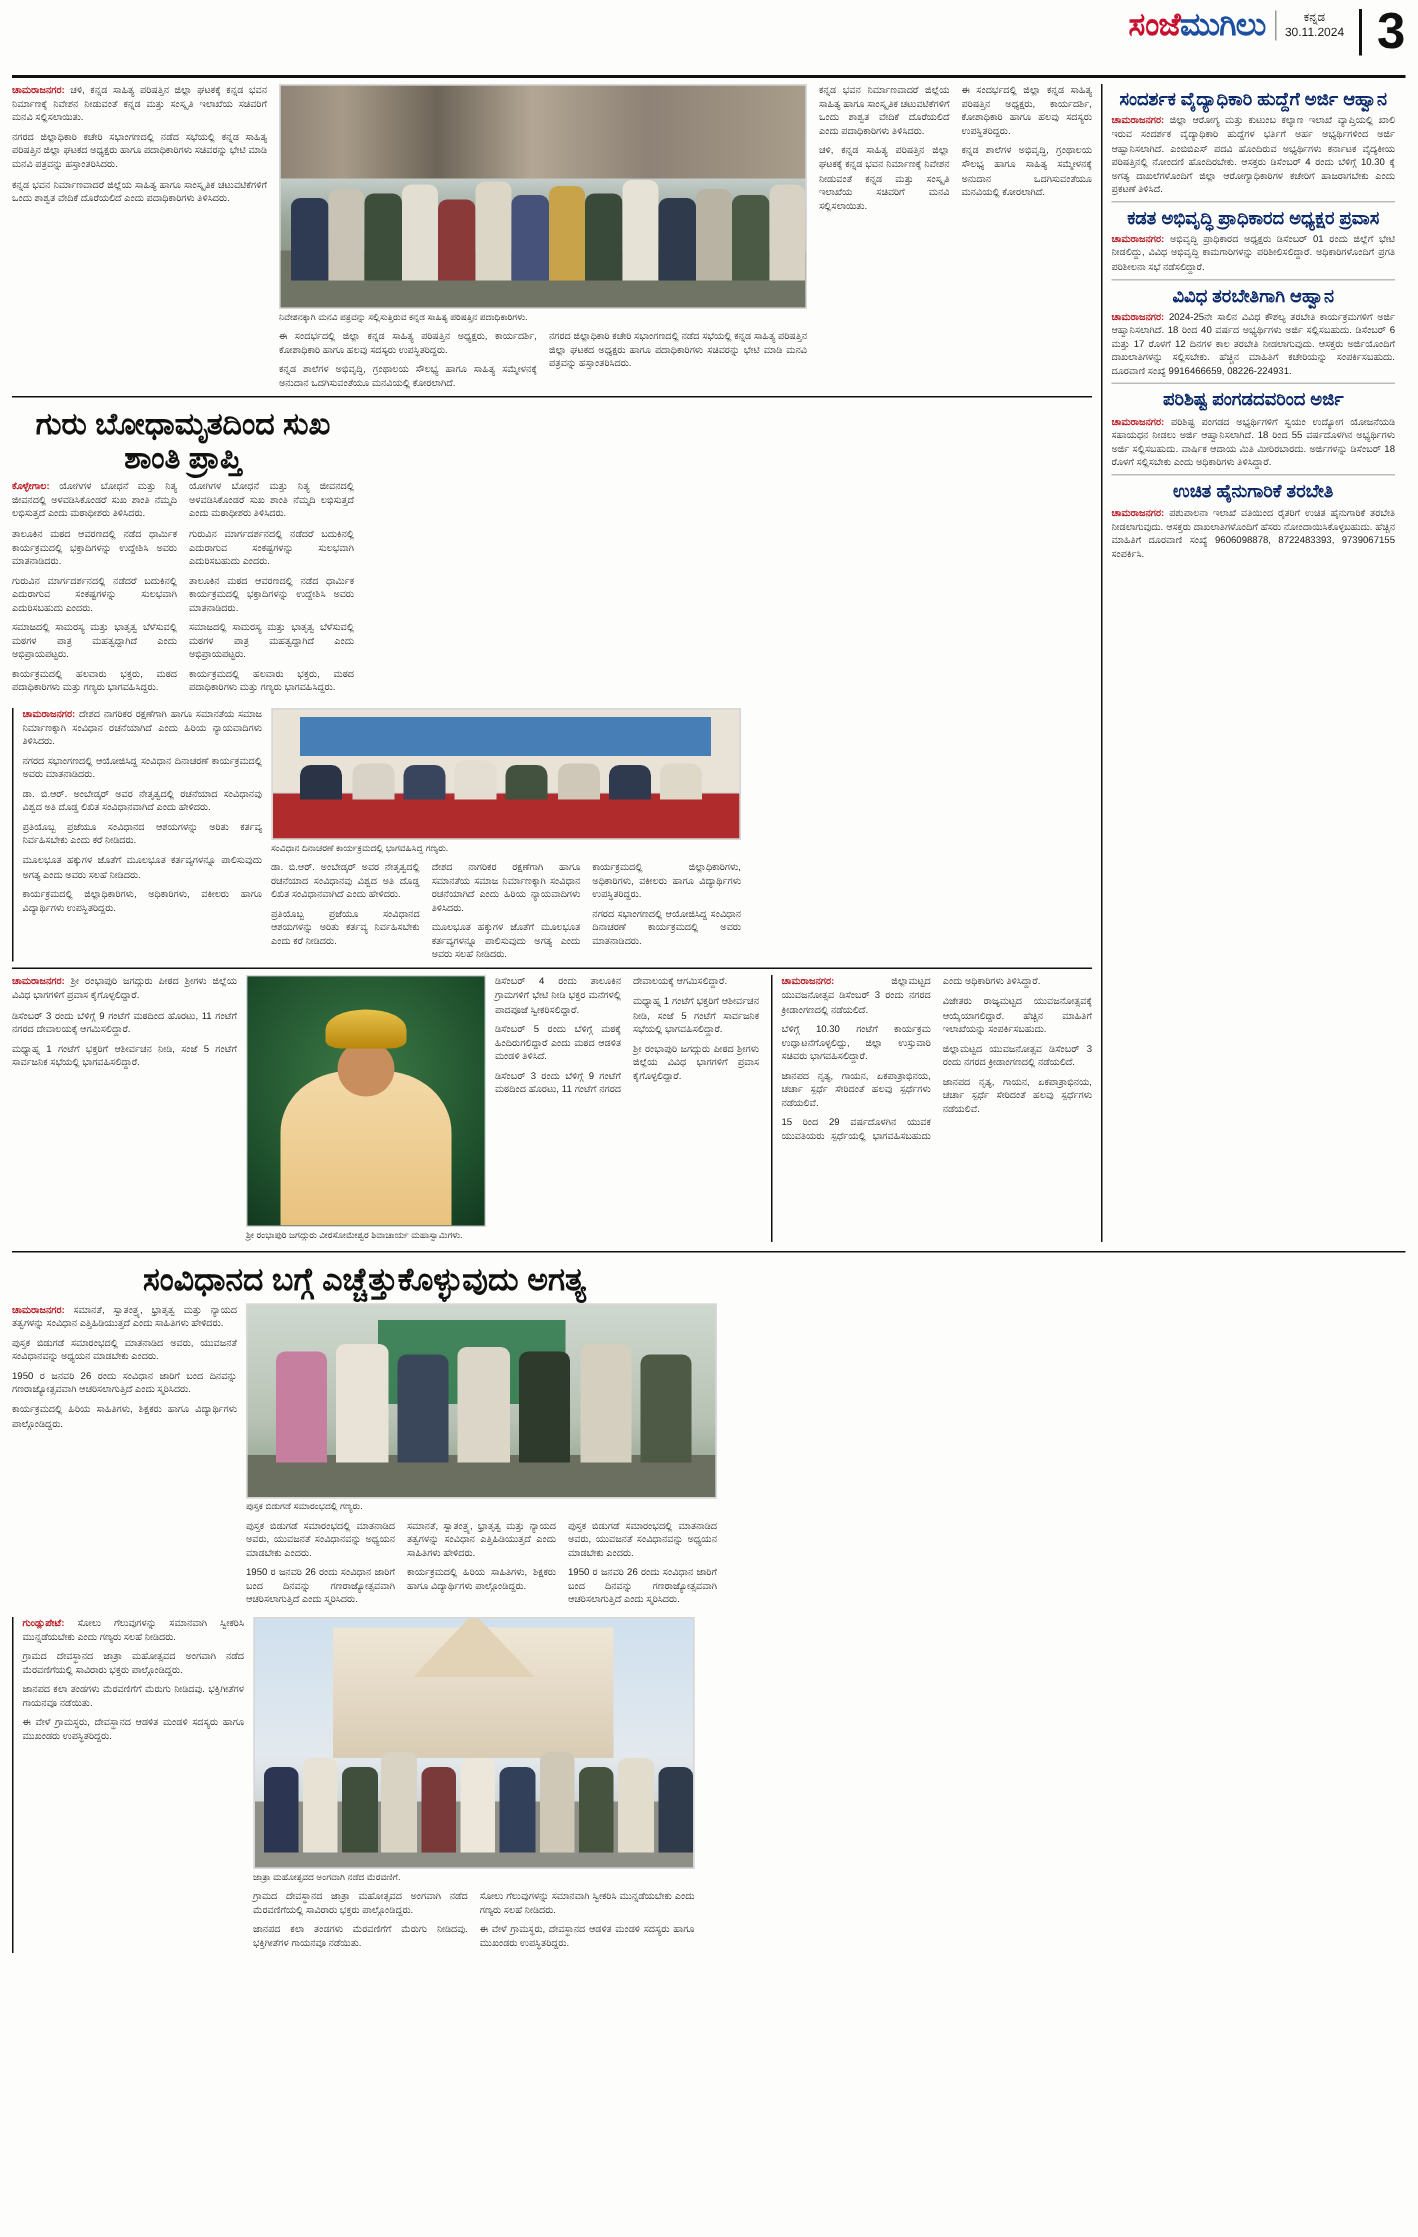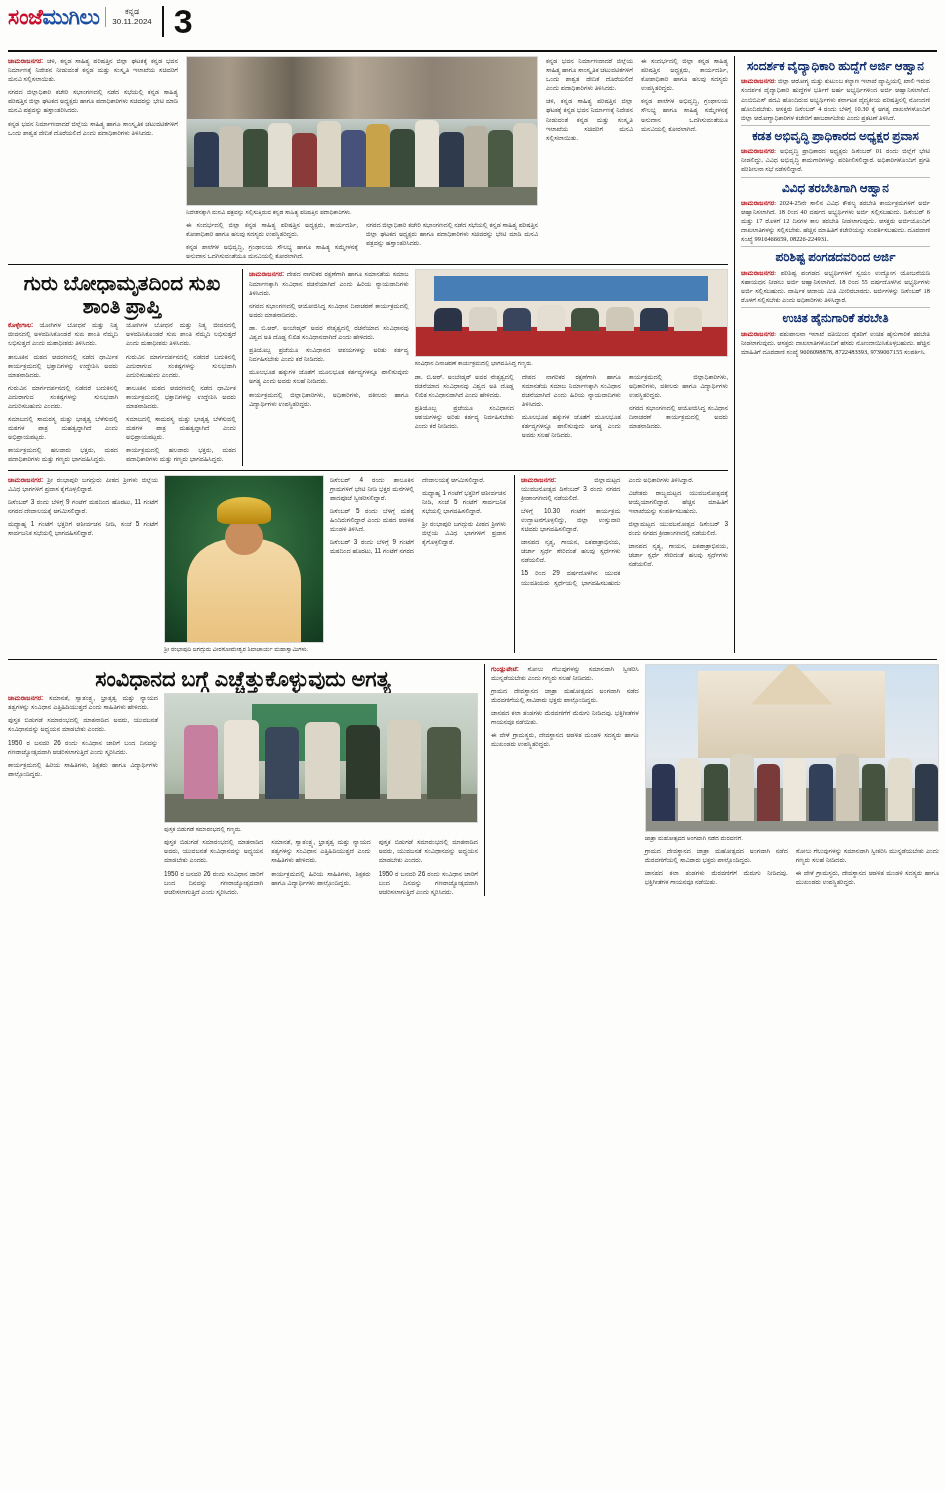--- a/index.html
+++ b/index.html
@@ -15,21 +15,21 @@
   .page {
     position: relative;
     width: 945px;
     height: 1491px;
     padding: 6px 8px 4px 8px;
   }
 
   
   .masthead {
     display: flex;
-    justify-content: flex-start;
+    justify-content: flex-end;
     align-items: flex-start;
     height: 46px;
     border-bottom: 2px solid #111;
     padding-bottom: 14px;
   }
   .brand-block {
     display: flex;
     align-items: center;
     gap: 6px;
   }
@@ -54,21 +54,21 @@
     font-weight: bold;
     line-height: 0.9;
     margin-left: 10px;
     padding-left: 10px;
     border-left: 2px solid #111;
   }
 
   
   .main-wrap { display: flex; gap: 6px; }
   .col-left { width: 720px; }
-  .col-right { width: 196px; border-left: 1px solid #111; padding-left: 6px; font-family: Liberation Serif, serif; }
+  .col-right { width: 196px; border-left: 1px solid #111; padding-left: 6px; }
 
   .rule { border-top: 1px solid #111; margin: 4px 0; }
   .rule-thin { border-top: 1px solid #bbb; margin: 3px 0; }
 
   h1.head {
     font-size: 27px;
     font-weight: bold;
     margin: 4px 0 4px 0;
     line-height: 1.1;
     letter-spacing: -0.3px;
@@ -141,21 +141,21 @@
 
   
   .p5 .sky { background: linear-gradient(#cfe0ee 0%, #e3e9ee 55%, #b9c0bb 100%); }
   .p5 .temple { position:absolute; left:18%; top:4%; width:64%; height:52%;
       background: linear-gradient(#efe6d6,#d9ccb4); }
   .p5 .gopura { position:absolute; left:36%; top:-2%; width:28%; height:26%;
       background:#e2d3b6; clip-path: polygon(50% 0,100% 100%,0 100%); }
   .p5 .ground { position:absolute; left:0; bottom:0; width:100%; height:26%; background:#8e8f86; }
   .p5 .person { position:absolute; bottom:6%; border-radius:6px 6px 0 0; }
 
-  .bottom-wrap { display:flex; gap:6px; }
+  .bottom-wrap { display:flex; gap:6px;flex-direction:column; }
   .b-left { width:470px; }
   .b-right { width:455px; border-left:1px solid #111; padding-left:6px; }
 </style>
 </head>
 <body>
 
 <div class="page">
 
   <div class="masthead">
     <div class="brand-block">
@@ -219,21 +219,21 @@
             <div>ಕನ್ನಡ ಭವನ ನಿರ್ಮಾಣವಾದರೆ ಜಿಲ್ಲೆಯ ಸಾಹಿತ್ಯ ಹಾಗೂ ಸಾಂಸ್ಕೃತಿಕ ಚಟುವಟಿಕೆಗಳಿಗೆ ಒಂದು ಶಾಶ್ವತ ವೇದಿಕೆ ದೊರೆಯಲಿದೆ ಎಂದು ಪದಾಧಿಕಾರಿಗಳು ತಿಳಿಸಿದರು.</div>
             <div style="margin-top:4px;">ಚಳಿ, ಕನ್ನಡ ಸಾಹಿತ್ಯ ಪರಿಷತ್ತಿನ ಜಿಲ್ಲಾ ಘಟಕಕ್ಕೆ ಕನ್ನಡ ಭವನ ನಿರ್ಮಾಣಕ್ಕೆ ನಿವೇಶನ ನೀಡುವಂತೆ ಕನ್ನಡ ಮತ್ತು ಸಂಸ್ಕೃತಿ ಇಲಾಖೆಯ ಸಚಿವರಿಗೆ ಮನವಿ ಸಲ್ಲಿಸಲಾಯಿತು.</div>
             <div style="margin-top:4px;">ಈ ಸಂದರ್ಭದಲ್ಲಿ ಜಿಲ್ಲಾ ಕನ್ನಡ ಸಾಹಿತ್ಯ ಪರಿಷತ್ತಿನ ಅಧ್ಯಕ್ಷರು, ಕಾರ್ಯದರ್ಶಿ, ಕೋಶಾಧಿಕಾರಿ ಹಾಗೂ ಹಲವು ಸದಸ್ಯರು ಉಪಸ್ಥಿತರಿದ್ದರು.</div>
             <div style="margin-top:4px;">ಕನ್ನಡ ಶಾಲೆಗಳ ಅಭಿವೃದ್ಧಿ, ಗ್ರಂಥಾಲಯ ಸೌಲಭ್ಯ ಹಾಗೂ ಸಾಹಿತ್ಯ ಸಮ್ಮೇಳನಕ್ಕೆ ಅನುದಾನ ಒದಗಿಸುವಂತೆಯೂ ಮನವಿಯಲ್ಲಿ ಕೋರಲಾಗಿದೆ.</div>
           </div>
         </div>
       </div>
 
       <div class="rule"></div>
 
-      <div style="display:flex; gap:6px;">
+      <div style="display:flex; gap:6px;flex-direction:column;">
 
         <div style="width:228px;">
           <h2 class="head">ಗುರು ಬೋಧಾಮೃತದಿಂದ ಸುಖ ಶಾಂತಿ ಪ್ರಾಪ್ತಿ</h2>
           <div class="cols2 body-text">
             <span class="dateline">ಕೊಳ್ಳೇಗಾಲ:</span>
             <span>ಯೋಗಿಗಳ ಬೋಧನೆ ಮತ್ತು ನಿತ್ಯ ಜೀವನದಲ್ಲಿ ಅಳವಡಿಸಿಕೊಂಡರೆ ಸುಖ ಶಾಂತಿ ನೆಮ್ಮದಿ ಲಭಿಸುತ್ತದೆ ಎಂದು ಮಠಾಧೀಶರು ತಿಳಿಸಿದರು.</span>
             <div style="margin-top:4px;">ತಾಲೂಕಿನ ಮಠದ ಆವರಣದಲ್ಲಿ ನಡೆದ ಧಾರ್ಮಿಕ ಕಾರ್ಯಕ್ರಮದಲ್ಲಿ ಭಕ್ತಾದಿಗಳನ್ನು ಉದ್ದೇಶಿಸಿ ಅವರು ಮಾತನಾಡಿದರು.</div>
             <div style="margin-top:4px;">ಗುರುವಿನ ಮಾರ್ಗದರ್ಶನದಲ್ಲಿ ನಡೆದರೆ ಬದುಕಿನಲ್ಲಿ ಎದುರಾಗುವ ಸಂಕಷ್ಟಗಳನ್ನು ಸುಲಭವಾಗಿ ಎದುರಿಸಬಹುದು ಎಂದರು.</div>
             <div style="margin-top:4px;">ಸಮಾಜದಲ್ಲಿ ಸಾಮರಸ್ಯ ಮತ್ತು ಭಾತೃತ್ವ ಬೆಳೆಸುವಲ್ಲಿ ಮಠಗಳ ಪಾತ್ರ ಮಹತ್ವದ್ದಾಗಿದೆ ಎಂದು ಅಭಿಪ್ರಾಯಪಟ್ಟರು.</div>
             <div style="margin-top:4px;">ಕಾರ್ಯಕ್ರಮದಲ್ಲಿ ಹಲವಾರು ಭಕ್ತರು, ಮಠದ ಪದಾಧಿಕಾರಿಗಳು ಮತ್ತು ಗಣ್ಯರು ಭಾಗವಹಿಸಿದ್ದರು.</div>

